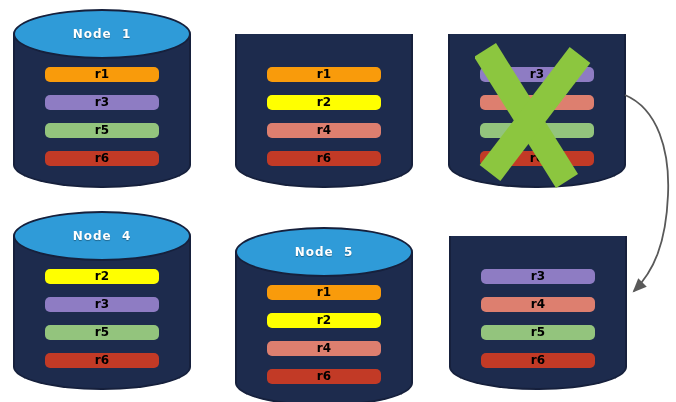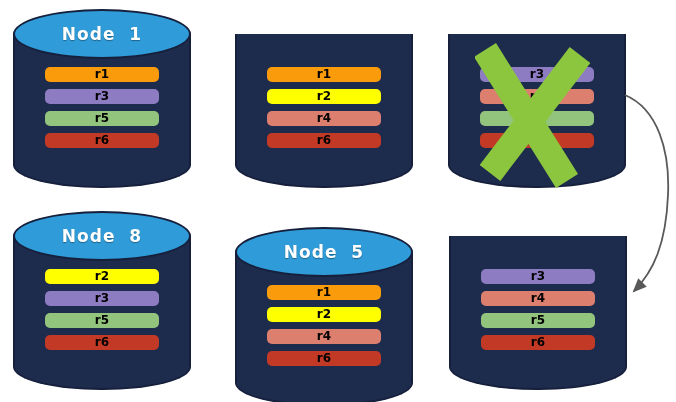--- a/index.html
+++ b/index.html
@@ -20,26 +20,26 @@
     position:absolute;left:0;top:0;width:178px;height:50px;
     background:var(--top,#2F9BD8);
     border:2.5px solid var(--outline,#16203C);
     border-radius:50%;
     box-sizing:border-box;
     display:flex;align-items:center;justify-content:center;
     z-index:2;
   }
   .cyl-label{
     color:var(--nodelabel,#FFFFFF);
-    font-size:17px;font-weight:bold;letter-spacing:1px;white-space:pre;
+    font-size:12px;font-weight:bold;letter-spacing:1px;white-space:pre;
     text-shadow:0 1px 1px rgba(0,0,0,.35);
   }
   .bars{position:absolute;left:32px;top:58px;width:114px;z-index:3;}
   .bar{
-    height:15px;margin-bottom:7px;border-radius:5px;
+    height:15px;margin-bottom:13px;border-radius:5px;
     display:flex;align-items:center;justify-content:center;
   }
   .bar-label{
     color:var(--barlabel,#000000);
     font-size:12px;font-weight:bold;line-height:15px;
   }
   .x-overlay{position:absolute;left:475px;top:42px;z-index:5;}
   .arrow-overlay{position:absolute;left:612px;top:85px;z-index:4;}
 </style>
 </head>
@@ -97,21 +97,21 @@
             <span class="bar-label">r5</span>
           </div>
           <div class="bar" style="background: rgb(194, 58, 38);">
             <span class="bar-label">r6</span>
           </div>
         </div>
   </div>
       <div class="cyl" style="left: 13px; top: 211px;">
     <div class="cyl-body"></div>
     <div class="cyl-top">
-      <span class="cyl-label">Node  8</span>
+      <span class="cyl-label">Node  4</span>
     </div>
     <div class="bars">
           <div class="bar" style="background: rgb(255, 255, 0);">
             <span class="bar-label">r2</span>
           </div>
           <div class="bar" style="background: rgb(142, 124, 195);">
             <span class="bar-label">r3</span>
           </div>
           <div class="bar" style="background: rgb(147, 196, 125);">
             <span class="bar-label">r5</span>

